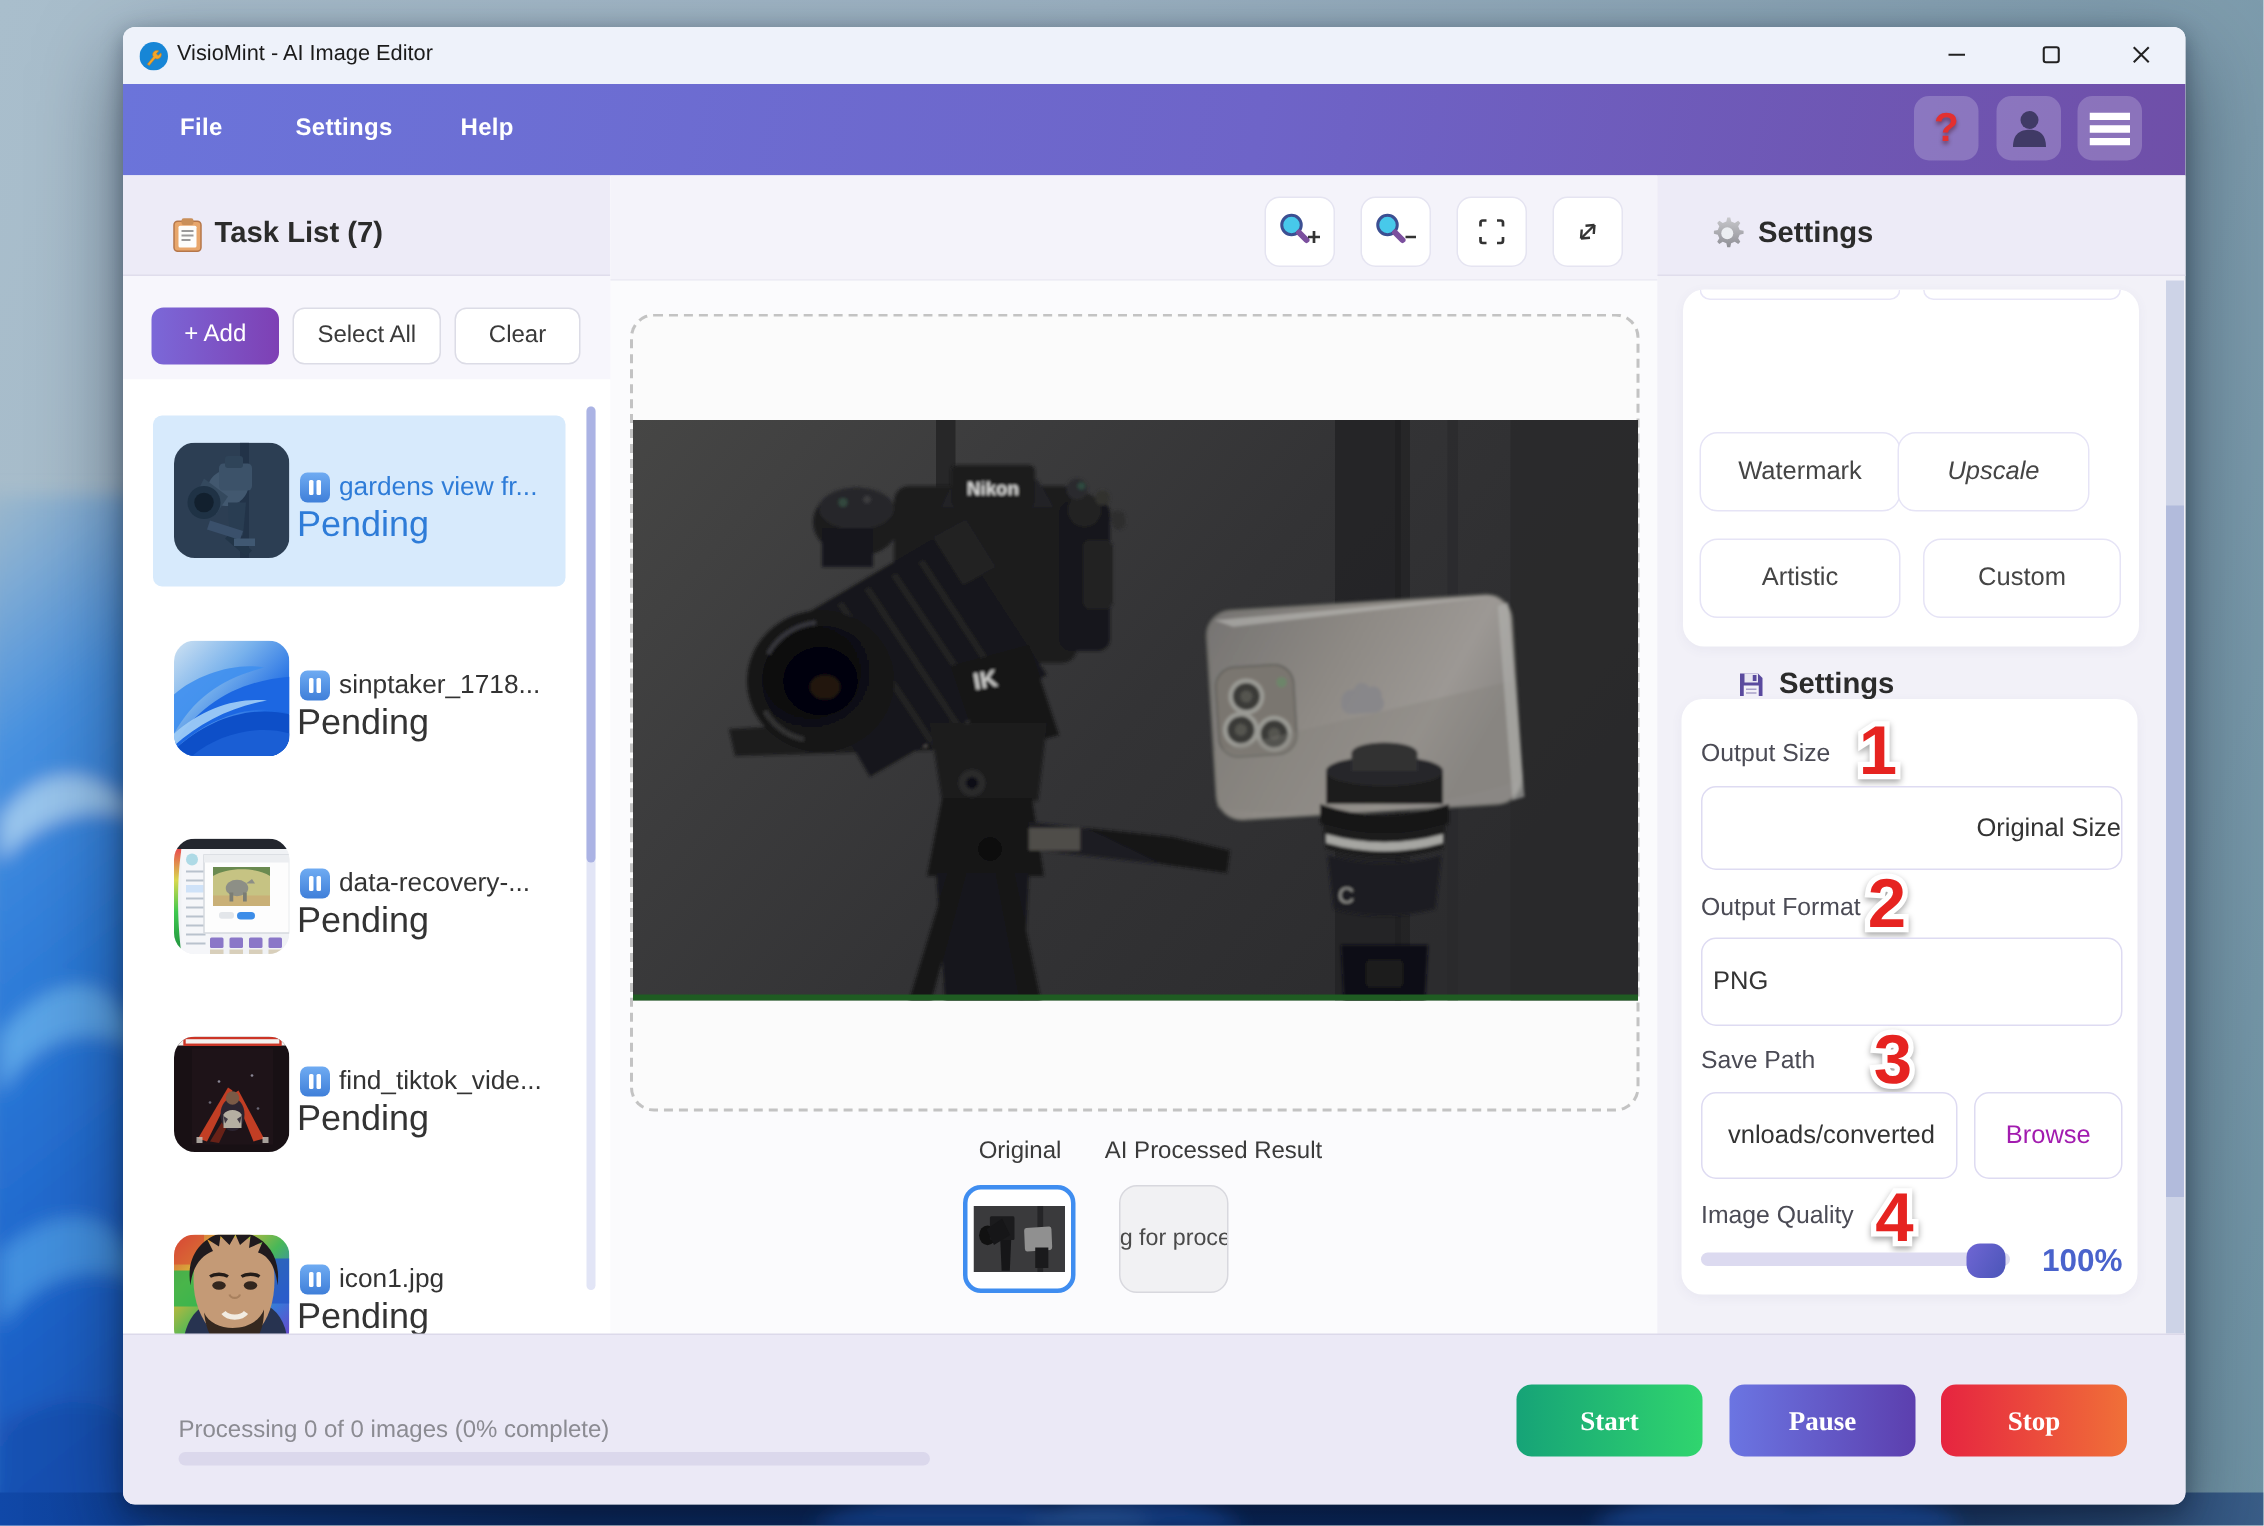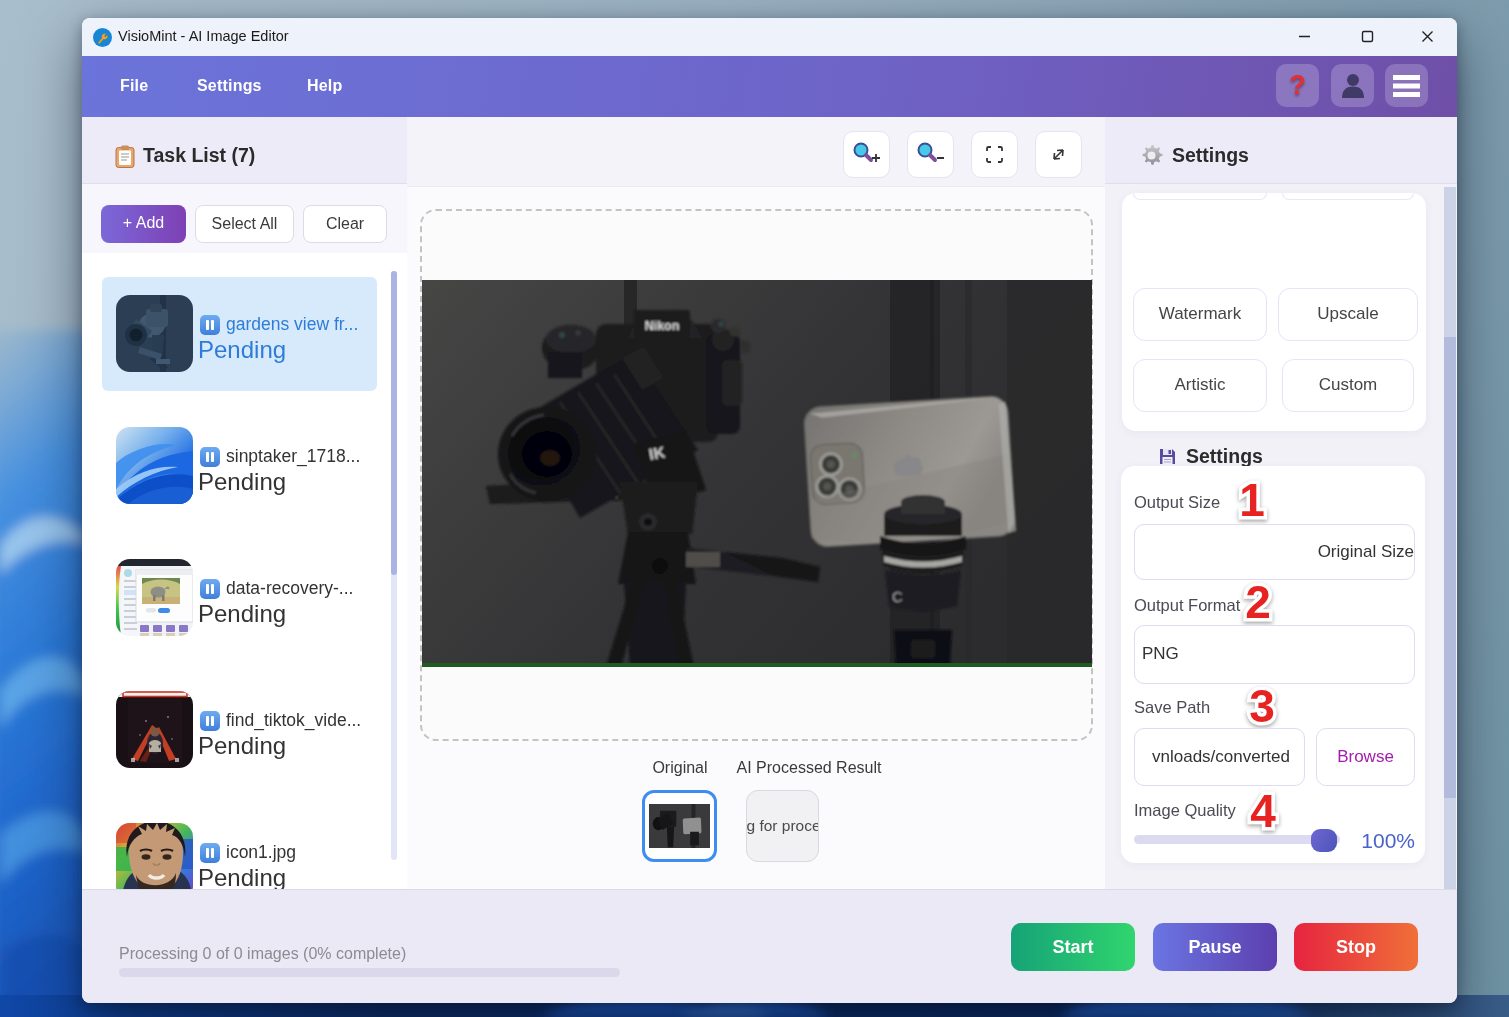--- a/index.html
+++ b/index.html
@@ -42,21 +42,21 @@
   #rightpanel { left:1023px; top:99px; width:352px; height:773px; background:#f2f1f8; }
   #rheader { left:0; top:0; width:352px; height:67px; background:#edebf7; border-bottom:1px solid #e0ddec; }
   .card { background:#fff; border-radius:14px; box-shadow:0 2px 8px rgba(80,80,140,.06); }
   .fbtn { width:134px; height:53px; border-radius:12px; background:#fff; border:1.5px solid #e6e4f6;
           font-size:17px; color:#454545; text-align:center; line-height:50px; }
   .inp { border:1.5px solid #dedbf2; border-radius:10px; background:#fff; font-size:17px; color:#333; }
   .ilabel { font-size:16.5px; color:#4b4b55; }
   
   #bottombar { left:0; top:872px; width:1375px; height:113px; background:#ebe9f6; border-radius:0 0 8px 8px; box-shadow:0 -1px 0 #dcd9ea; }
   .bbtn { top:33px; width:124px; height:48px; border-radius:10px; color:#fff; font-size:18px; font-weight:bold;
-          text-align:center; line-height:48px; }
+          text-align:center; line-height:48px;font-family:Liberation Serif, serif; }
 </style>
 </head>
 <body>
 <svg id="desk" class="abs" width="1509" height="1017" viewBox="0 0 1509 1017">
   <defs>
     <linearGradient id="bloomL" x1="0" y1="0" x2="0.12" y2="1">
       <stop offset="0" stop-color="#9fb9ca"></stop>
         <stop offset="0.1" stop-color="#7fabd4"></stop>
       <stop offset="0.26" stop-color="#4690e0"></stop>
         <stop offset="0.52" stop-color="#2b79d7"></stop>
@@ -465,21 +465,21 @@
     </svg>
     <div class="abs" style="left:67px; top:27px; font-size:19.5px; font-weight:bold; color:#2b2b2b;">Settings</div>
 
     <div class="abs" style="left:339px; top:70px; width:12px; height:702px; background:#cdd3e7;"></div>
     <div class="abs" style="left:339px; top:220px; width:12px; height:461px; background:#b2bbdc;"></div>
 
     <div class="abs card" style="left:17px; top:76px; width:304px; height:238px;"></div>
     <div class="abs" style="left:28px; top:76px; width:134px; height:7px; border:1.5px solid #e8e6f7; border-top:none; border-radius:0 0 10px 10px;"></div>
     <div class="abs" style="left:177px; top:76px; width:132px; height:7px; border:1.5px solid #e8e6f7; border-top:none; border-radius:0 0 10px 10px;"></div>
     <div class="abs fbtn" style="left:28px; top:171px;">Watermark</div>
-    <div class="abs fbtn" style="left:173px; top:171px; width:140px;">Upscale</div>
+    <div class="abs fbtn" style="left:160px; top:171px; width:128px;font-style:italic;">Upscale</div>
     <div class="abs fbtn" style="left:28px; top:242px;">Artistic</div>
     <div class="abs fbtn" style="left:177px; top:242px; width:132px;">Custom</div>
 
     <svg class="abs" style="left:53px; top:330px;" width="19" height="19" viewBox="0 0 19 19">
       <path d="M2,2 h12 l3,3 v12 h-15 Z" fill="#5a4a9e"></path>
       <rect x="5" y="2" width="9" height="6" fill="#e8e6f2"></rect>
       <rect x="10.5" y="3" width="2.5" height="4" fill="#5a4a9e"></rect>
       <rect x="4.5" y="10" width="10" height="7" fill="#f2f0f8"></rect>
       <path d="M6,12.5 H13 M6,15 H13" stroke="#a8a0c8" stroke-width="1"></path>
     </svg>
@@ -501,21 +501,21 @@
         <text x="30" y="47" text-anchor="middle" font-family="Liberation Sans" font-size="46" font-weight="bold" fill="#e62320" stroke="#fff" stroke-width="7" paint-order="stroke" style="filter:drop-shadow(0 2px 2px rgba(0,0,0,.35));">3</text>
       </svg>
     <div class="abs inp" style="left:29px; top:611px; width:171px; height:58px; line-height:55px; padding-left:17px;">vnloads/converted</div>
     <div class="abs inp" style="left:211px; top:611px; width:99px; height:58px; line-height:55px; text-align:center; color:#a21caf;">Browse</div>
     <div class="abs ilabel" style="left:29px; top:684px;">Image Quality</div>
     <svg class="abs" style="left:128px; top:663px;" width="60" height="62" viewBox="0 0 60 62">
         <text x="30" y="47" text-anchor="middle" font-family="Liberation Sans" font-size="46" font-weight="bold" fill="#e62320" stroke="#fff" stroke-width="7" paint-order="stroke" style="filter:drop-shadow(0 2px 2px rgba(0,0,0,.35));">4</text>
       </svg>
     <div class="abs" style="left:29px; top:718px; width:206px; height:9px; border-radius:5px; background:#dcdaf0;"></div>
     <div class="abs" style="left:206px; top:712px; width:26px; height:23px; border-radius:9px; background:linear-gradient(120deg,#6f66d4,#4b55b8);"></div>
-    <div class="abs" style="left:228px; top:712px; width:82px; font-size:21px; font-weight:normal; color:#4a63cc; text-align:right;">100%</div>
+    <div class="abs" style="left:228px; top:712px; width:82px; font-size:21px; font-weight:bold; color:#4a63cc; text-align:right;">100%</div>
   </div>
   <div id="bottombar" class="abs">
     <div class="abs" style="left:37px; top:55px; font-size:16px; color:#8b8b92;">Processing 0 of 0 images (0% complete)</div>
     <div class="abs" style="left:37px; top:78px; width:501px; height:9px; border-radius:5px; background:#dbd8ec;"></div>
     <div class="abs bbtn" style="left:929px; background:linear-gradient(90deg,#16a377,#30d56e);">Start</div>
     <div class="abs bbtn" style="left:1071px; background:linear-gradient(90deg,#6b75e2,#5c3fae);">Pause</div>
     <div class="abs bbtn" style="left:1212px; background:linear-gradient(90deg,#e62440,#f07038);">Stop</div>
   </div>
 </div>
 

